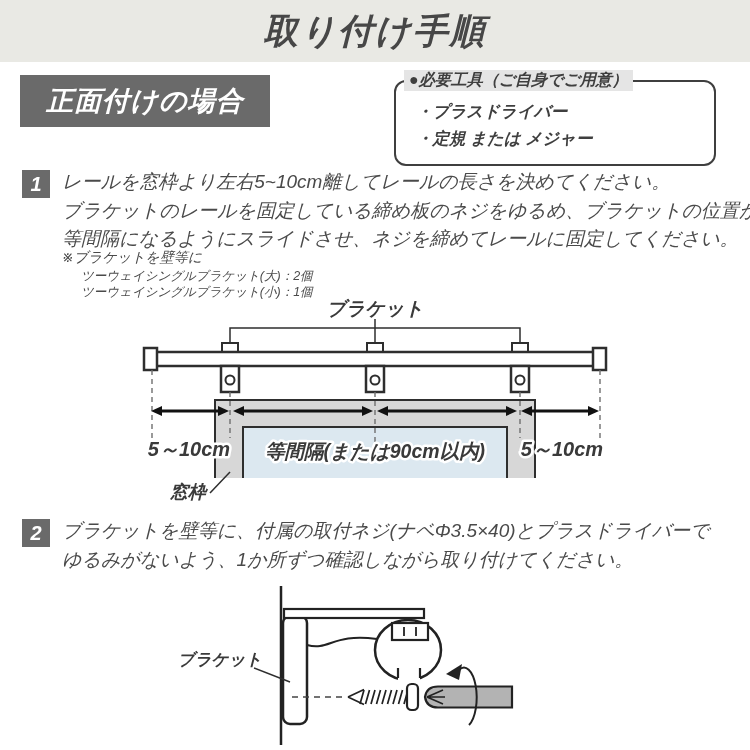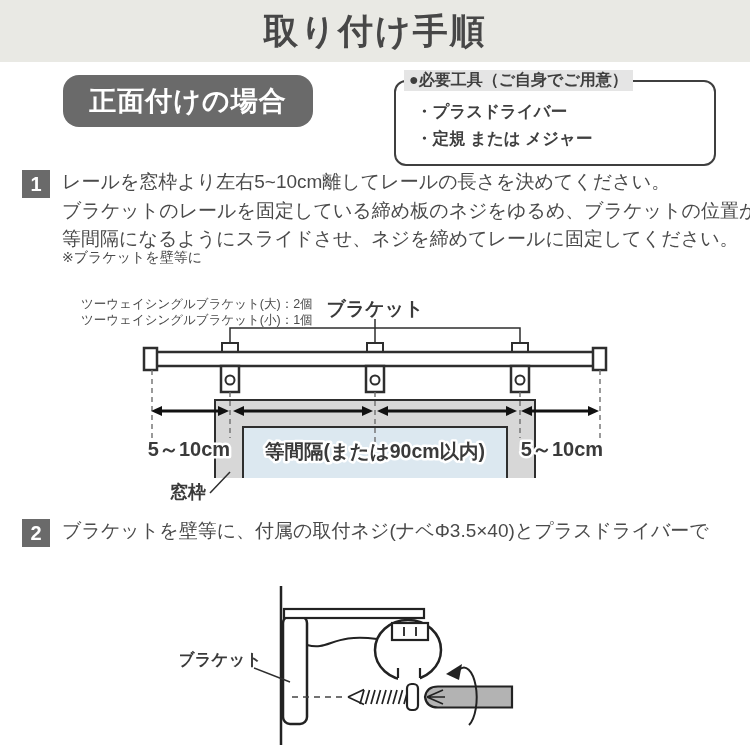--- a/index.html
+++ b/index.html
@@ -1,27 +1,27 @@
 <!DOCTYPE html>
 <html><head>
 <meta charset="utf-8">
 <style>
   html,body{margin:0;padding:0;background:#fff;}
   .page{
     position:relative;width:750px;height:750px;overflow:hidden;background:#ffffff;
-    font-family:"Liberation Sans","DejaVu Sans",sans-serif;color:#474747;
+    font-family:"Liberation Sans","DejaVu Sans",sans-serif;color:#474747;font-style:italic;
   }
   .abs{position:absolute;}
   
   .header-band{left:0;top:0;width:750px;height:62px;background:#e9e9e4;
     display:flex;align-items:center;justify-content:center;}
   .header-title{font-size:35px;font-weight:bold;color:#474747;letter-spacing:2px;}
   
-  .front-badge{left:20px;top:75px;width:250px;height:52px;background:#6a6a6a;border-radius:16px;
-    display:flex;align-items:center;justify-content:center;margin-left:43px;}
+  .front-badge{left:20px;top:75px;width:250px;height:52px;background:#6a6a6a;border-radius:0;
+    display:flex;align-items:center;justify-content:center;}
   .front-badge span{color:#fff;font-size:27px;font-weight:bold;letter-spacing:1px;}
   
   .tools-box{left:394px;top:80px;width:318px;height:82px;border:2.5px solid #3f3f3f;border-radius:12px;}
   .tools-title{position:absolute;top:-12px;left:8px;background:#e5e5e5;padding:0 5px;
     font-size:16px;font-weight:bold;color:#3f3f3f;white-space:nowrap;}
   .tools-items{position:absolute;left:20px;top:16px;font-size:16.5px;color:#3f3f3f;
     font-weight:bold;line-height:27px;white-space:nowrap;}
   
   .step-num{width:28px;height:28px;background:#6a6a6a;display:flex;align-items:center;
     justify-content:center;color:#fff;font-size:20px;font-weight:bold;}
@@ -55,21 +55,21 @@
 
   <div class="abs step-num" style="left:22px;top:170px;">
     <span>1</span>
   </div>
   <div class="abs step-text" style="left:62px;top:168px;">
     <div>レールを窓枠より左右5~10cm離してレールの長さを決めてください。</div>
     <div>ブラケットのレールを固定している締め板のネジをゆるめ、ブラケットの位置が</div>
     <div>等間隔になるようにスライドさせ、ネジを締めてレールに固定してください。</div>
   </div>
   <div class="abs note-title" style="left:62px;top:249px;">※ブラケットを壁等に</div>
-  <div class="abs note-lines" style="left:81px;top:269px;margin-top:28px;">
+  <div class="abs note-lines" style="left:81px;top:269px;">
     <div>ツーウェイシングルブラケット(大)：2個</div>
     <div>ツーウェイシングルブラケット(小)：1個</div>
   </div>
 
   <svg class="abs" style="left:130px;top:293px;" width="500" height="212" viewBox="0 0 500 212">
 
     <text x="245" y="22" text-anchor="middle" font-size="19" font-weight="bold" fill="#3a3a3a">ブラケット</text>
     <path d="M245,26 V50" stroke="#2e2e2e" stroke-width="1.5" fill="none"></path>
     <path d="M100,50 V35 H390 V50" stroke="#2e2e2e" stroke-width="1.5" fill="none"></path>
 
@@ -124,20 +124,21 @@
 
     <text x="58" y="205" text-anchor="middle" font-size="18" font-weight="bold" fill="#3a3a3a" class="halo">窓枠</text>
     <path d="M80,200 L100,179" stroke="#2e2e2e" stroke-width="1.5" fill="none"></path>
   </svg>
 
   <div class="abs step-num" style="left:22px;top:519px;">
     <span>2</span>
   </div>
   <div class="abs step-text" style="left:62px;top:517px;">
     <div>ブラケットを壁等に、付属の取付ネジ(ナベΦ3.5×40)とプラスドライバーで</div>
+    <div>ゆるみがないよう、1か所ずつ確認しながら取り付けてください。</div>
   </div>
 
   <svg class="abs" style="left:180px;top:583px;" width="345" height="165" viewBox="0 0 345 165">
 
     <line x1="101" y1="3" x2="101" y2="162" stroke="#222" stroke-width="2.5"></line>
 
     <rect x="103" y="33" width="24" height="108" rx="7" fill="#fff" stroke="#222" stroke-width="2.5"></rect>
 
     <rect x="104" y="26" width="140" height="9" fill="#fff" stroke="#222" stroke-width="2.2"></rect>
 

